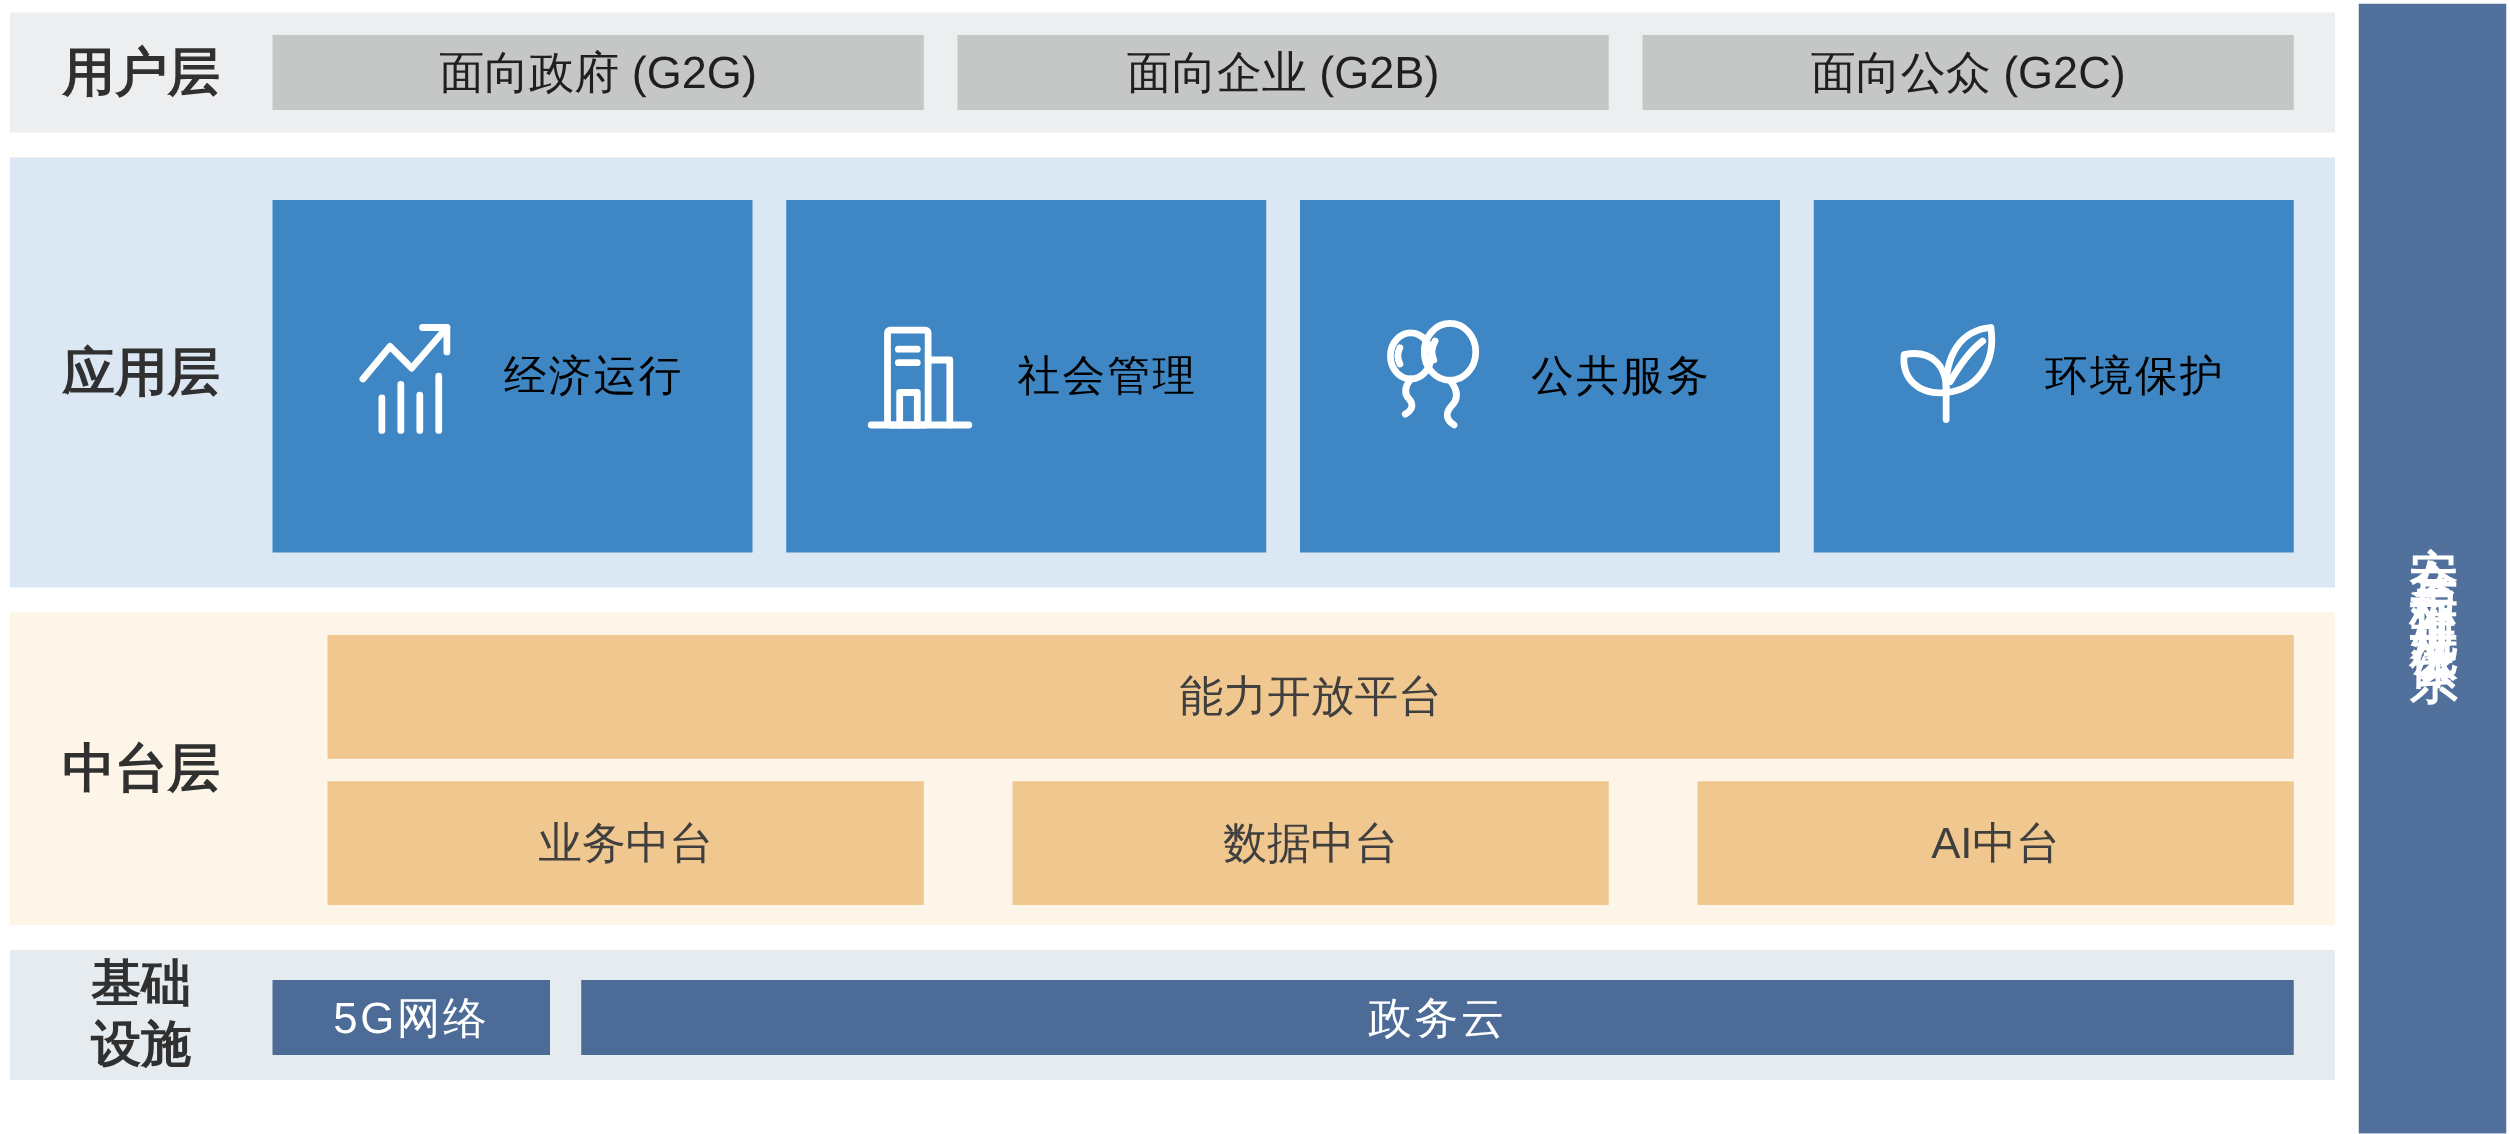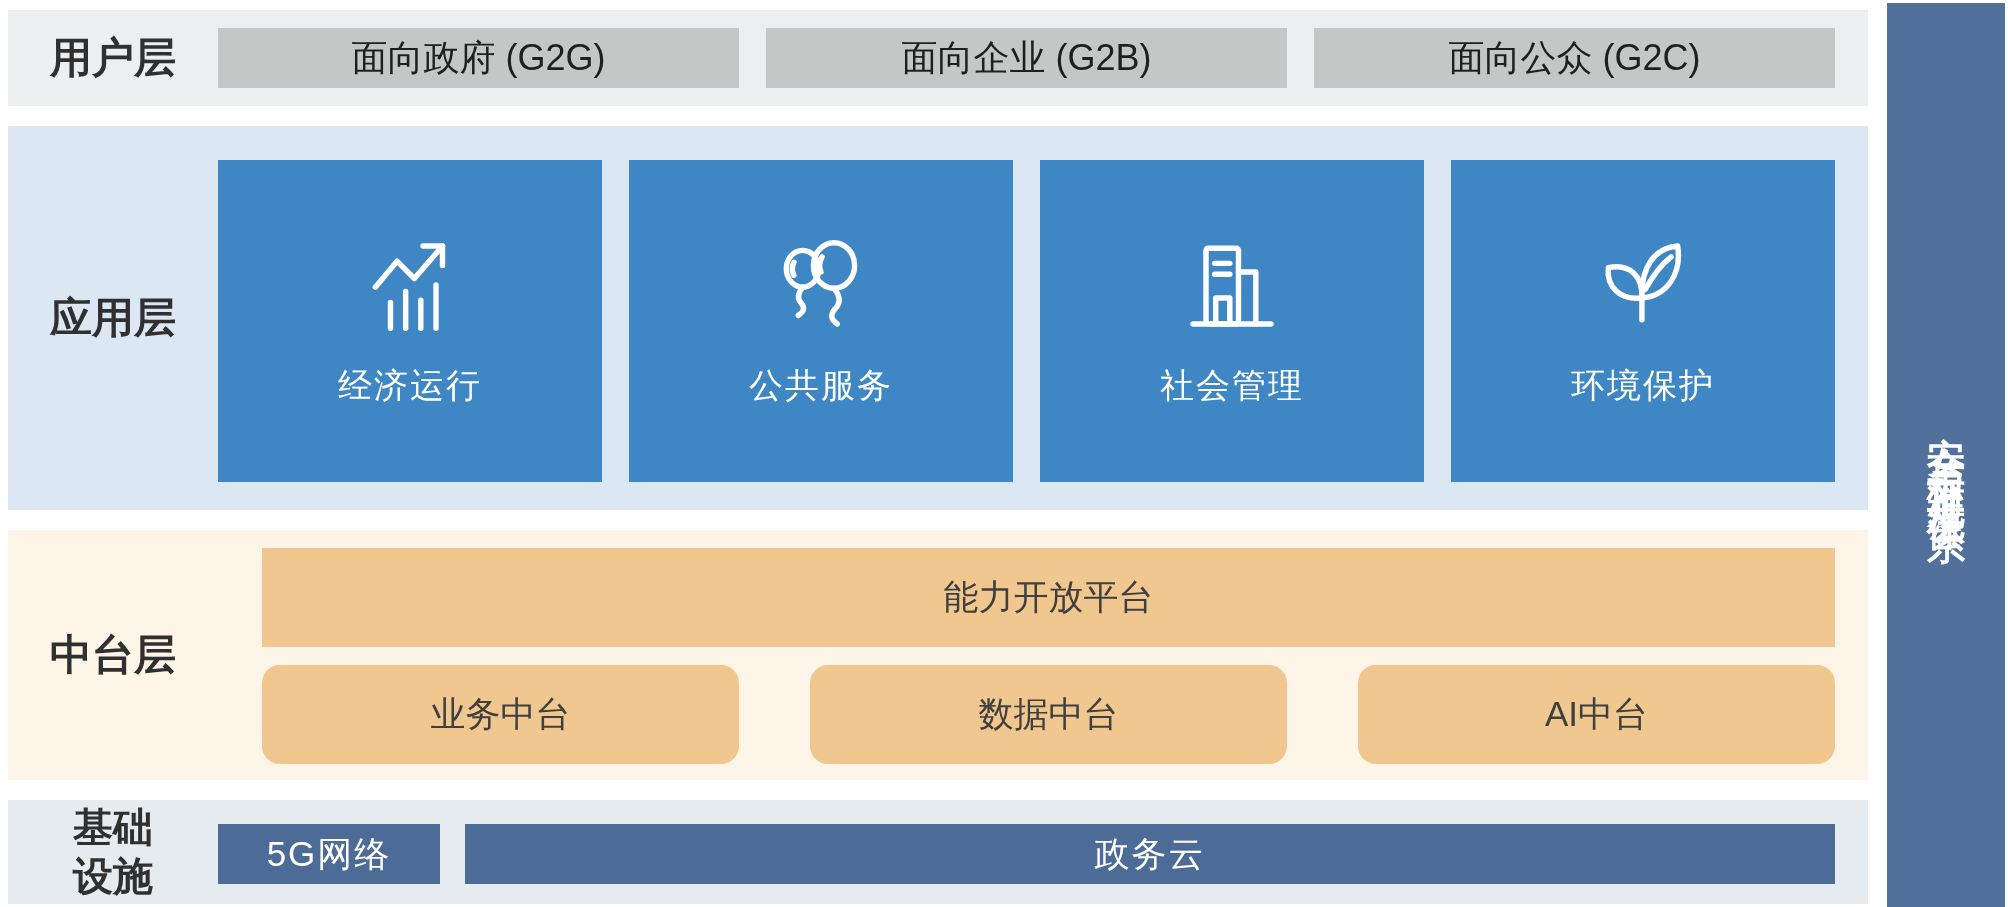--- a/index.html
+++ b/index.html
@@ -21,39 +21,39 @@
   
   .band-user{height:96px;background:var(--user-band-bg,#edeef0);}
   .band-user .band-content{display:flex;gap:27px;padding-top:18px;padding-bottom:18px;}
   .gray-box{
     flex:1;background:var(--user-box-bg,#c5c6c6);
     display:flex;align-items:center;justify-content:center;
     font-size:36px;color:var(--box-text,#1f1f1f);
   }
 
   
-  .band-app{height:384px;background:var(--app-band-bg,#dbe8f4);}
+  .band-app{height:344px;background:var(--app-band-bg,#dbe8f4);}
   .band-app .band-content{display:flex;gap:27px;padding-top:34px;padding-bottom:28px;}
   .tile{
-    flex:1;background:var(--tile-blue,#3f87c4);color:#ffffff;
-    display:flex;flex-direction:column;align-items:center;justify-content:center;gap:26px;
+    flex:1;background:var(--tile-blue,#3f87c4);color:#000000;
+    display:flex;flex-direction:row;align-items:center;justify-content:center;gap:26px;
   }
   .tile svg{display:block;}
   .tile-label{font-size:34px;letter-spacing:2px;}
 
   
   .band-middle{height:250px;background:var(--middle-band-bg,#fdf5e8);}
   .band-middle .band-content{display:flex;flex-direction:column;gap:18px;padding-top:18px;padding-bottom:16px;}
   .tan-bar{
     background:var(--middle-bar-bg,#f0c78e);color:var(--middle-bar-text,#3f3f3f);
     display:flex;align-items:center;justify-content:center;font-size:35px;margin-left:44px;
   }
   .platform-bar{flex:1;}
   .tan-row{flex:1;display:flex;gap:27px;}
-  .tan-row .tan-bar{flex:1;border-radius:18px;}
+  .tan-row .tan-bar{flex:1;}
 
   
   .band-infra{height:104px;background:var(--infra-band-bg,#e6ebf0);}
   .band-infra .band-label{font-size:40px;}
   .band-infra .band-content{display:flex;gap:25px;padding-top:24px;padding-bottom:20px;}
   .navy-bar{
     background:var(--infra-bar-bg,#4c6b97);color:#fff;
     display:flex;align-items:center;justify-content:center;font-size:35px;letter-spacing:2px;
   }
   .navy-bar.narrow{width:222px;flex:0 0 222px;}
@@ -97,40 +97,40 @@
               <path d="M72 48 V88"></path>
             <path d="M16 50 L36 26 L52 42 L78 12"></path>
             <path d="M60 12 H78 V30"></path>
           </svg>
           <div class="tile-label">经济运行</div>
         </div>
 
 
         <div class="tile">
           <svg width="104" height="104" viewBox="0 0 96 96" fill="none" stroke="#ffffff" stroke-width="5" stroke-linecap="round" stroke-linejoin="round">
+            <path d="M12 84 H84"></path>
+            <rect x="24" y="14" width="30" height="70" rx="2"></rect>
+            <path d="M32 28 H46"></path>
+              <path d="M32 38 H46"></path>
+            <path d="M33 84 V60 H46 V84"></path>
+            <path d="M54 36 H70 V84"></path>
+          </svg>
+          <div class="tile-label">社会管理</div>
+        </div>
+
+        <div class="tile">
+          <svg width="104" height="104" viewBox="0 0 96 96" fill="none" stroke="#ffffff" stroke-width="5" stroke-linecap="round" stroke-linejoin="round">
             <ellipse cx="31" cy="33" rx="15" ry="17"></ellipse>
             <ellipse cx="60" cy="30" rx="19" ry="21"></ellipse>
             <path d="M23 27 q-3 6 0 12"></path>
             <path d="M49 22 q-4 7 -1 14"></path>
             <path d="M31 50 q-7 9 -1 15 q5 6 -3 11"></path>
             <path d="M60 51 q9 11 1 19 q-7 8 2 14"></path>
           </svg>
           <div class="tile-label">公共服务</div>
-        </div>
-
-        <div class="tile">
-          <svg width="104" height="104" viewBox="0 0 96 96" fill="none" stroke="#ffffff" stroke-width="5" stroke-linecap="round" stroke-linejoin="round">
-            <path d="M12 84 H84"></path>
-            <rect x="24" y="14" width="30" height="70" rx="2"></rect>
-            <path d="M32 28 H46"></path>
-              <path d="M32 38 H46"></path>
-            <path d="M33 84 V60 H46 V84"></path>
-            <path d="M54 36 H70 V84"></path>
-          </svg>
-          <div class="tile-label">社会管理</div>
         </div>
 
         <div class="tile">
           <svg width="104" height="104" viewBox="0 0 96 96" fill="none" stroke="#ffffff" stroke-width="5" stroke-linecap="round" stroke-linejoin="round">
             <path d="M47 60 C27 62 14 50 16 32 C36 28 48 40 47 60 Z"></path>
             <path d="M47 60 C46 32 58 14 80 12 C84 38 70 58 47 60 Z"></path>
             <path d="M50 52 C58 38 66 28 74 22"></path>
             <path d="M47 60 V80"></path>
           </svg>
           <div class="tile-label">环境保护</div>

